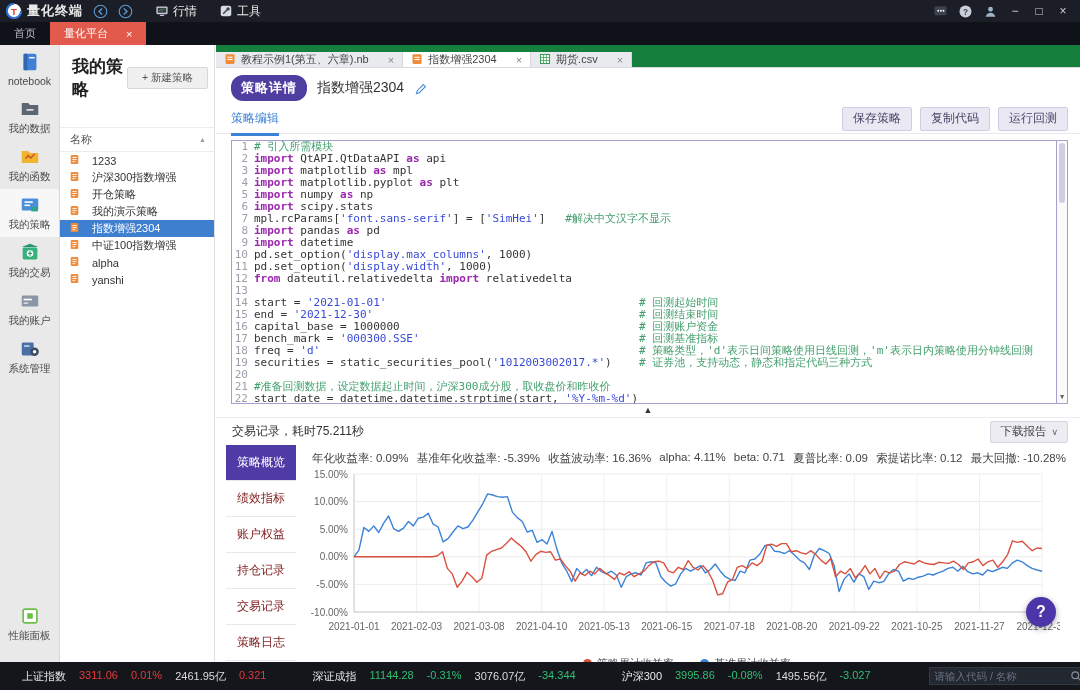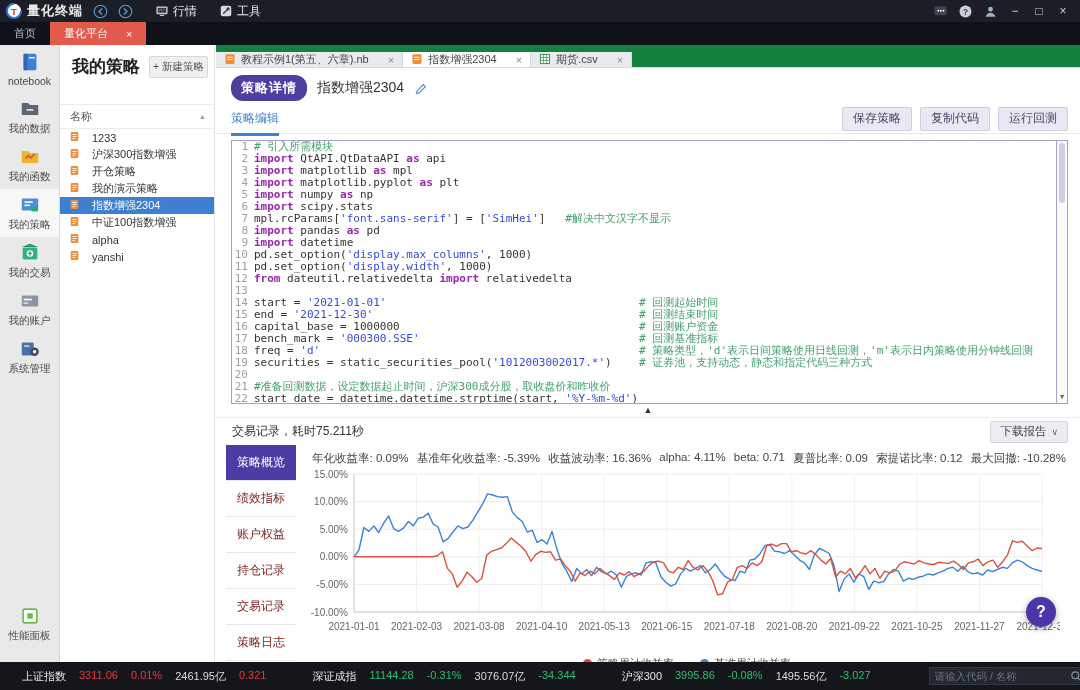--- a/index.html
+++ b/index.html
@@ -28,21 +28,21 @@
   .rail{position:absolute;left:0;top:45px;width:60px;height:617px;background:#e9e9e9;border-right:1px solid #d7d7d7;display:flex;flex-direction:column;}
   .rail-item{height:48px;display:flex;flex-direction:column;align-items:center;justify-content:center;gap:2px;font-size:10.5px;color:#4a4a4a;cursor:default;}
   .rail-item.active{background:#f7f7f7;}
   .rail-item .ric{width:22px;height:22px;}
   .rail-bottom{margin-top:auto;margin-bottom:14px;}
 
   
   .stratpanel{position:absolute;left:60px;top:45px;width:155px;height:617px;background:#fff;border-right:1px solid #e0e0e0;}
   .sp-head{display:flex;align-items:center;justify-content:space-between;padding:10px 6px 8px 12px;}
   .sp-title{font-size:17px;font-weight:bold;color:#222;}
-  .sp-new{font-size:10.5px;color:#555;background:#f0f0f0;border:1px solid #d8d8d8;border-radius:2px;padding:3px 3px;white-space:nowrap;}
+  .sp-new{font-size:10.5px;color:#555;background:#f0f0f0;border:1px solid #d8d8d8;border-radius:2px;padding:3px 14px;white-space:nowrap;}
   .sp-colhead{display:flex;align-items:center;justify-content:space-between;padding:4px 8px 4px 10px;border-top:1px solid #ececec;border-bottom:1px solid #ececec;margin-top:18px;font-size:11px;color:#555;}
   .sp-colhead .caret{font-size:7px;color:#999;}
   .sp-item{display:flex;align-items:center;gap:12px;padding:2px 0 2px 9px;font-size:11px;color:#333;height:17px;}
   .sp-item svg{width:11px;height:11px;flex:none;}
   .sp-item.selected{background:#3f7fd0;color:#fff;}
 
   
   .main{position:absolute;left:216px;top:45px;width:864px;height:617px;background:#fff;}
   .doctabs{height:23px;background:#15803d;border-bottom:1px solid #d8dade;display:flex;align-items:flex-end;}
   .doctab{display:flex;align-items:center;gap:5px;padding:0 8px;font-size:11px;color:#444;background:#e8eaee;border-right:1px solid #d5d7dc;max-width:230px;}

